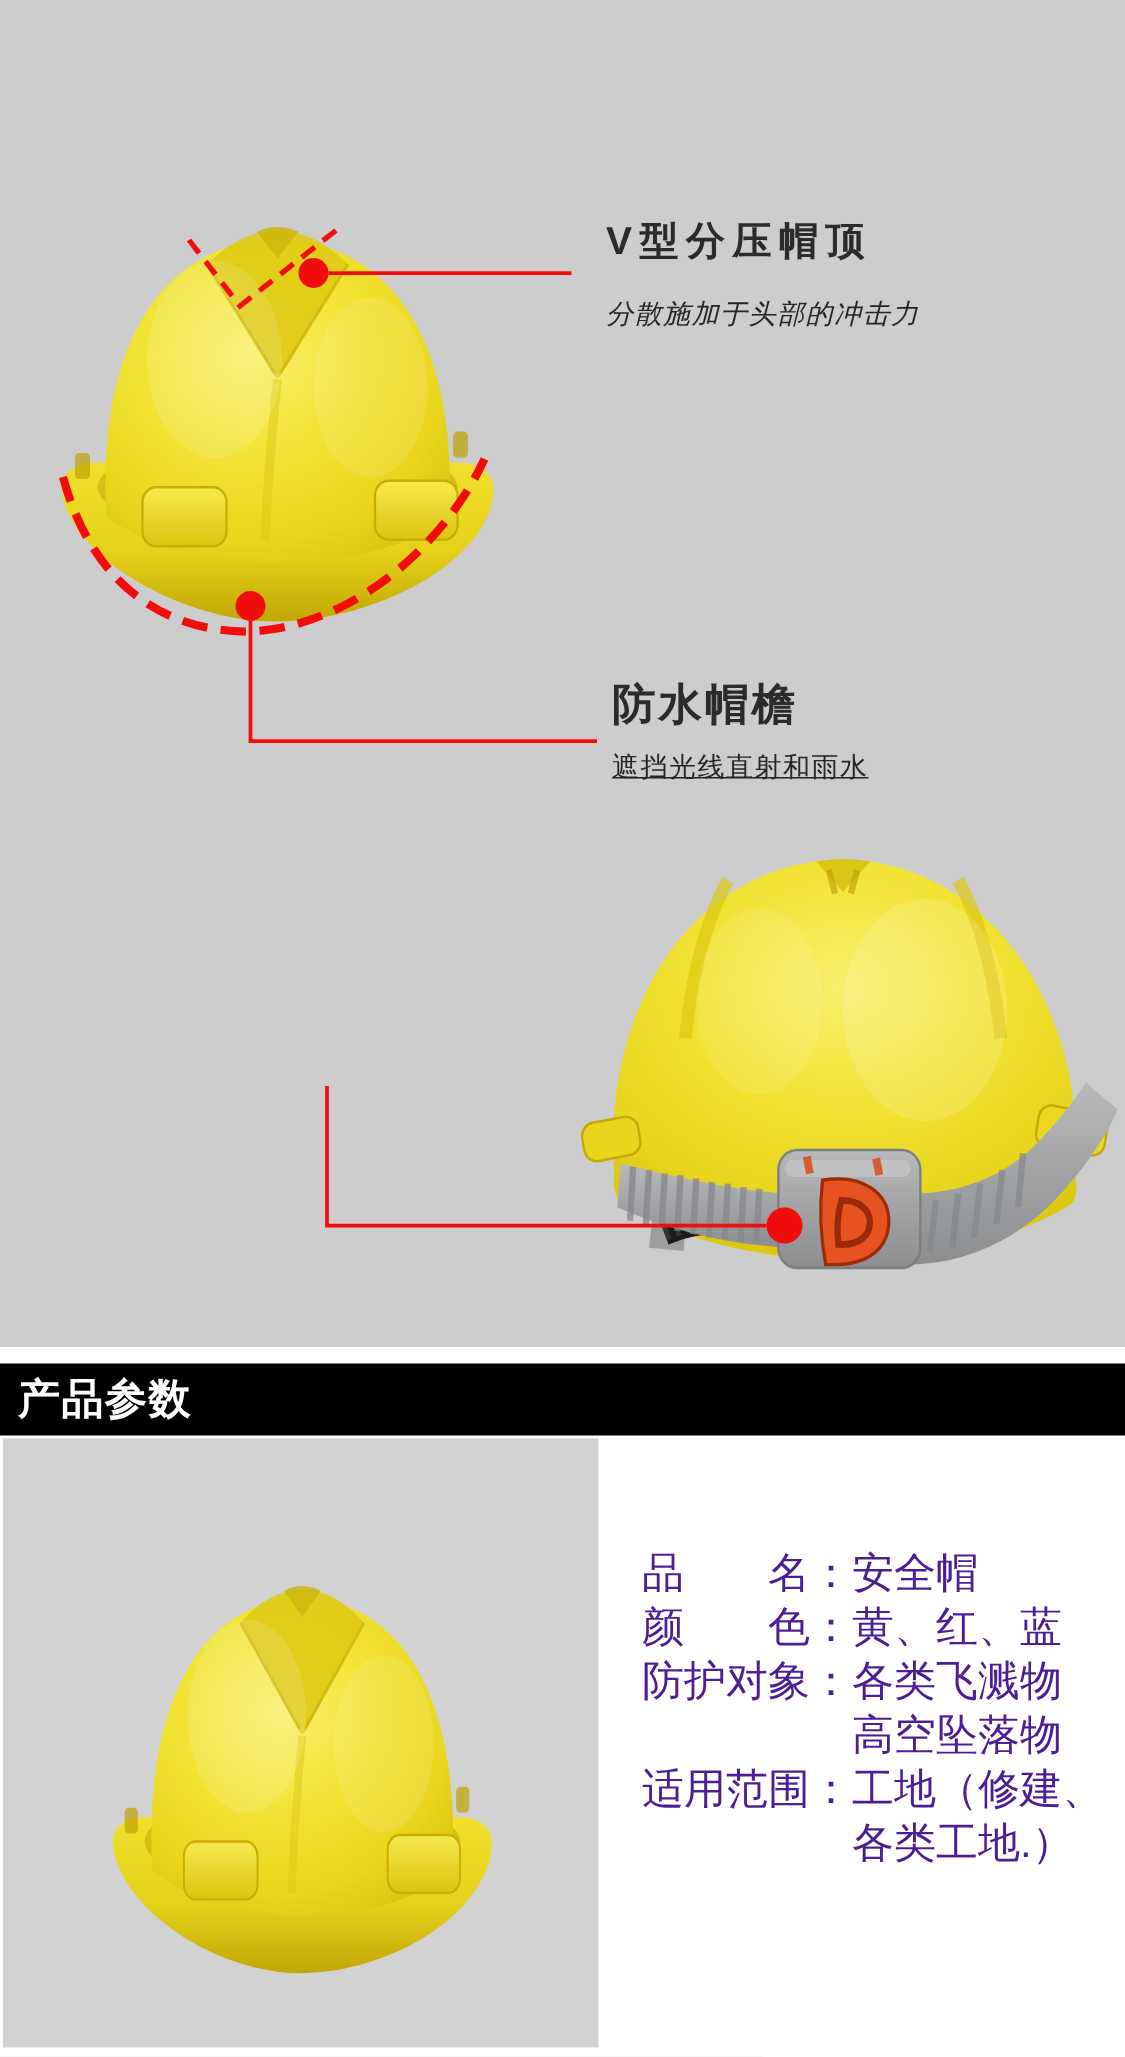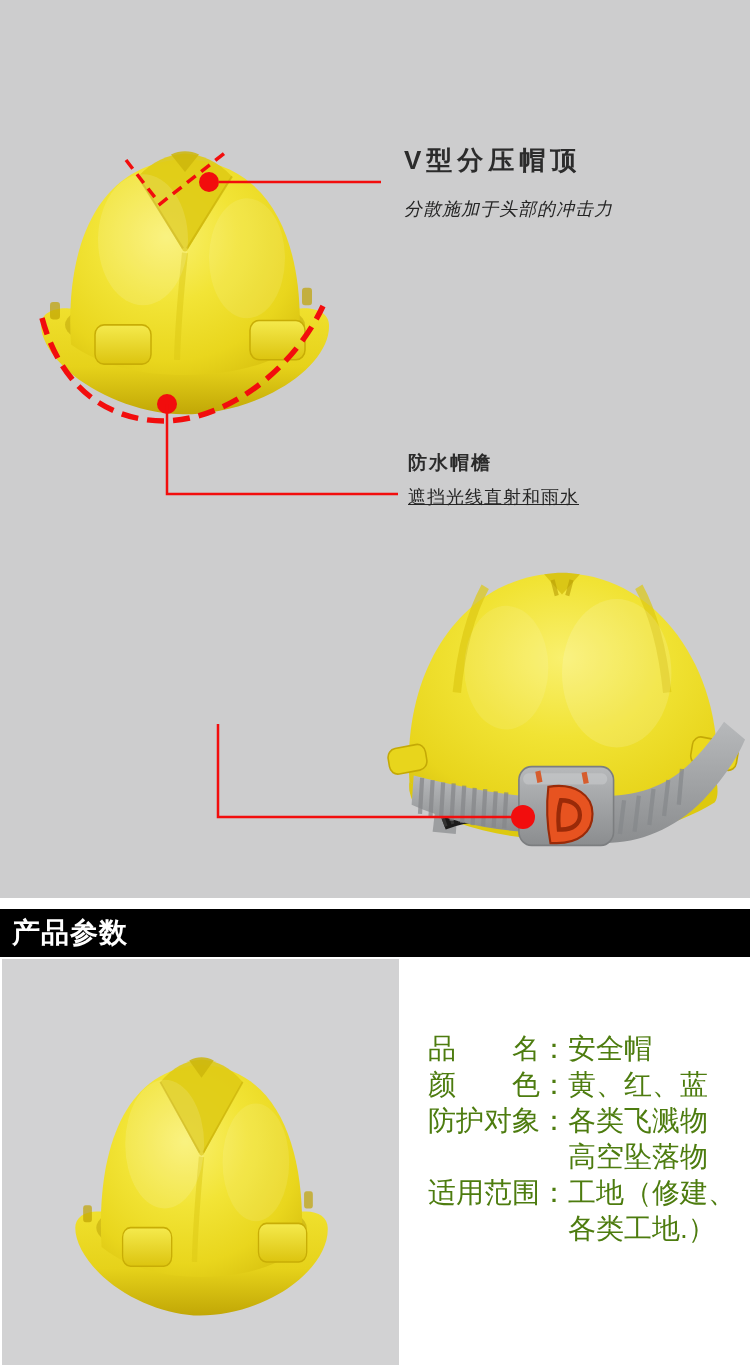--- a/index.html
+++ b/index.html
@@ -10,33 +10,33 @@
   .helmet1{position:absolute;left:35px;top:100px;width:300px;height:322px;}
   .helmet2{position:absolute;left:359px;top:544px;width:405px;height:371px;}
   .overlay{position:absolute;left:0;top:0;width:750px;height:898px;pointer-events:none;}
   .co{position:absolute;color:#2d2d2d;}
   .co-title{font-weight:bold;color:#2b2b2b;}
   .co-desc{color:#252525;}
   .co1{left:404px;top:131px;}
   .co1 .co-title{font-size:26px;letter-spacing:5px;margin-top:12px;}
   .co1 .co-desc{margin-top:19px;font-size:18px;letter-spacing:1px;font-style:italic;}
   .co2{left:408px;top:450px;}
-  .co2 .co-title{font-size:19px;letter-spacing:2px;}
+  .co2 .co-title{font-size:29px;letter-spacing:2px;}
   .co2 .co-desc{margin-top:9px;font-size:18px;letter-spacing:1px;text-decoration:underline;}
   .co3{left:121px;top:618px;}
   .co3 .co-title{font-size:27px;letter-spacing:3px;}
   .co3 .co-desc{margin-top:12px;font-size:19px;line-height:34px;letter-spacing:2px;}
   
   .params-bar{position:absolute;left:0;top:909px;width:750px;height:48px;background:#000000;}
   .params-bar span{display:block;padding-left:12px;line-height:48px;font-size:28px;
                    font-weight:bold;color:#ffffff;letter-spacing:1px;border-radius:12px;}
   
   .photo-panel{position:absolute;left:2px;top:959px;width:397px;height:406px;background:#d2d2d3;}
   .helmet3{position:absolute;left:70px;top:1007px;width:263px;height:316px;}
-  .specs{position:absolute;left:428px;top:1031px;color:#4d7c0f;}
+  .specs{position:absolute;left:428px;top:1031px;color:#4c1d95;}
   .spec-row{height:36px;line-height:36px;font-size:28px;white-space:nowrap;}
   .spec-label{display:inline-block;width:112px;text-align:justify;text-align-last:justify;vertical-align:top;}
   .spec-colon{display:inline-block;width:28px;vertical-align:top;}
   .spec-value{display:inline-block;vertical-align:top;}
   .hidden-defs{position:absolute;width:0;height:0;overflow:hidden;}
 </style>
 </head>
 <body>
 
 <div class="page">

